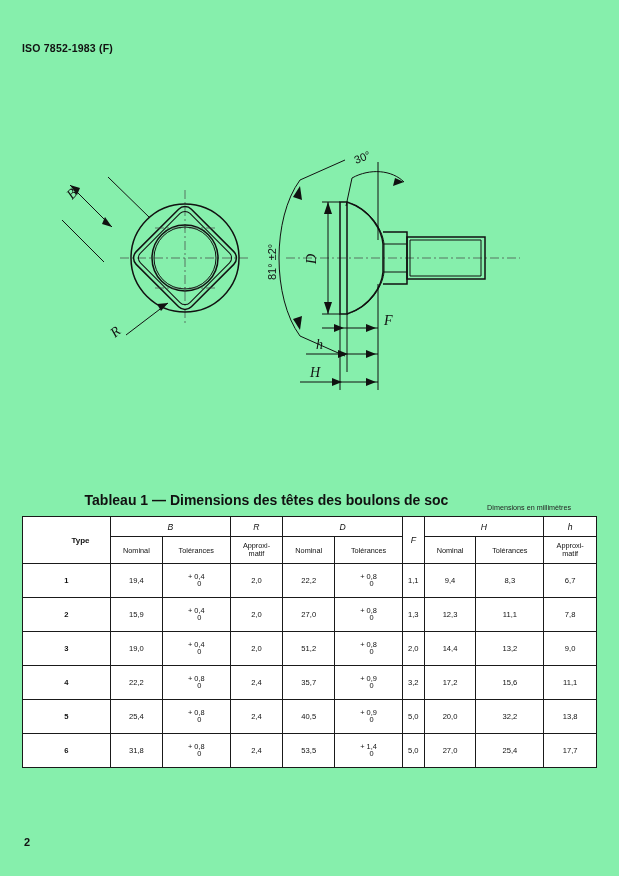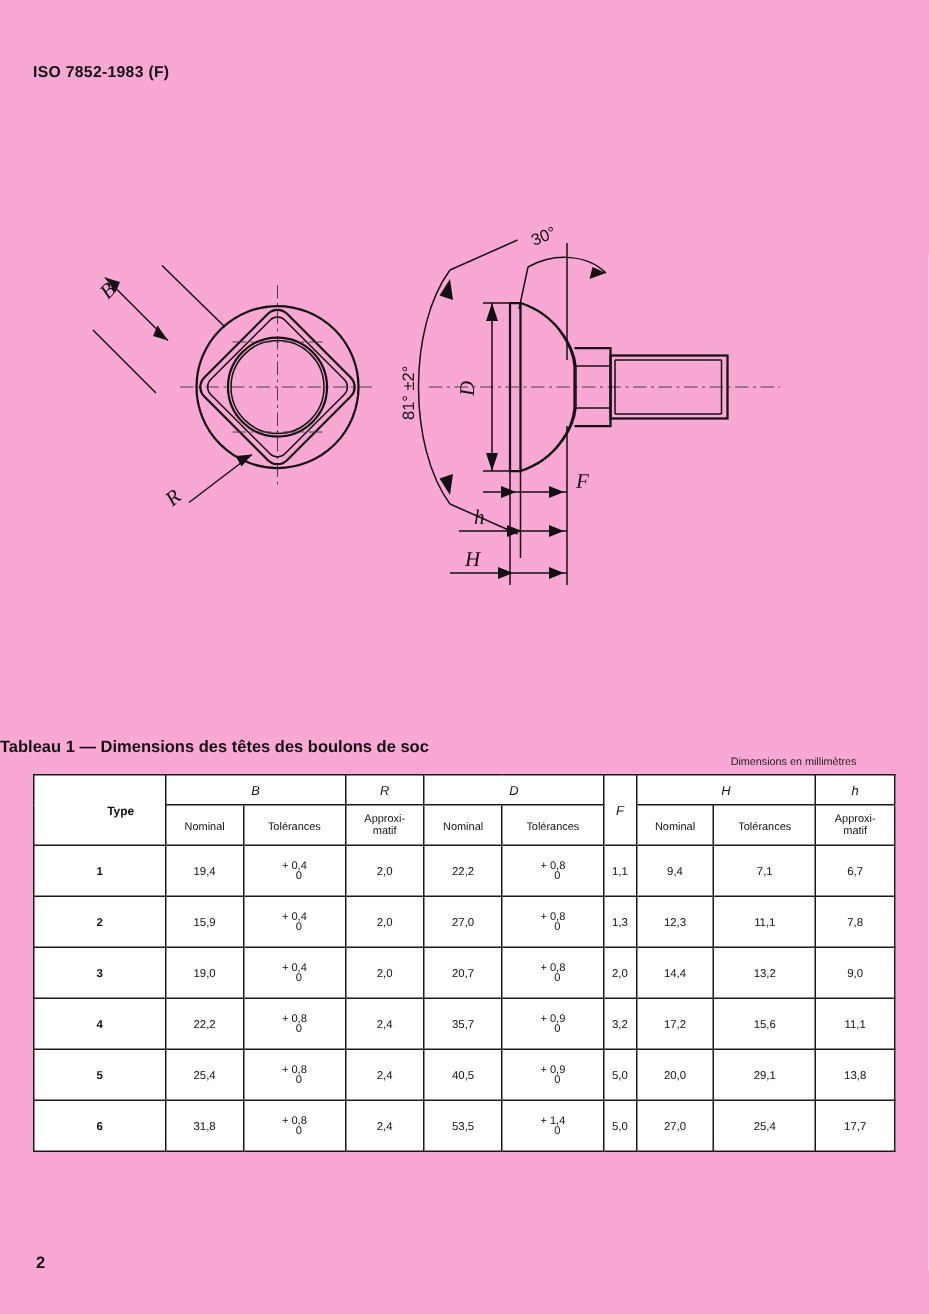--- a/index.html
+++ b/index.html
@@ -11,21 +11,21 @@
     width: 619px;
     height: 876px;
     position: relative;
     font-family: "Liberation Sans", sans-serif;
     color: #000000;
     overflow: hidden;
   }
   .page {
     position: absolute;
     inset: 0;
-    background: #f9a8d4;
+    background: #86efac;
   }
 
   
   .doc-header {
     position: absolute;
     top: 42px;
     left: 22px;
     font-size: 10.5px;
     font-weight: bold;
     letter-spacing: 0.2px;
@@ -54,22 +54,22 @@
     letter-spacing: 0.1px;
   }
   .fig-caption .capnum { margin-right: 12px; }
 
   
   .table-title {
     position: absolute;
     top: 492px;
     left: 0;
     width: 533px;
-    text-align: left;
-    font-size: 11px;
+    text-align: center;
+    font-size: 14px;
     font-weight: bold;
     color: #111;
   }
   .units-note {
     position: absolute;
     top: 503px;
     right: 48px;
     font-size: 7.2px;
     color: #222;
     margin-left: 28px;
@@ -291,41 +291,41 @@
     <tbody id="table-body">
         <tr>
           <td class="typecol">1</td>
           <td>19,4</td>
           <td><span class="tol"><span class="up">+ 0,4</span><br><span class="lo">0</span></span></td>
           <td>2,0</td>
           <td>22,2</td>
           <td><span class="tol"><span class="up">+ 0,8</span><br><span class="lo">0</span></span></td>
           <td>1,1</td>
           <td>9,4</td>
-          <td>7,1</td>
+          <td>8,3</td>
           <td>6,7</td>
         </tr>
         <tr>
           <td class="typecol">2</td>
           <td>15,9</td>
           <td><span class="tol"><span class="up">+ 0,4</span><br><span class="lo">0</span></span></td>
           <td>2,0</td>
           <td>27,0</td>
           <td><span class="tol"><span class="up">+ 0,8</span><br><span class="lo">0</span></span></td>
           <td>1,3</td>
           <td>12,3</td>
           <td>11,1</td>
           <td>7,8</td>
         </tr>
         <tr>
           <td class="typecol">3</td>
           <td>19,0</td>
           <td><span class="tol"><span class="up">+ 0,4</span><br><span class="lo">0</span></span></td>
           <td>2,0</td>
-          <td>20,7</td>
+          <td>51,2</td>
           <td><span class="tol"><span class="up">+ 0,8</span><br><span class="lo">0</span></span></td>
           <td>2,0</td>
           <td>14,4</td>
           <td>13,2</td>
           <td>9,0</td>
         </tr>
         <tr>
           <td class="typecol">4</td>
           <td>22,2</td>
           <td><span class="tol"><span class="up">+ 0,8</span><br><span class="lo">0</span></span></td>
@@ -339,21 +339,21 @@
         </tr>
         <tr>
           <td class="typecol">5</td>
           <td>25,4</td>
           <td><span class="tol"><span class="up">+ 0,8</span><br><span class="lo">0</span></span></td>
           <td>2,4</td>
           <td>40,5</td>
           <td><span class="tol"><span class="up">+ 0,9</span><br><span class="lo">0</span></span></td>
           <td>5,0</td>
           <td>20,0</td>
-          <td>29,1</td>
+          <td>32,2</td>
           <td>13,8</td>
         </tr>
         <tr>
           <td class="typecol">6</td>
           <td>31,8</td>
           <td><span class="tol"><span class="up">+ 0,8</span><br><span class="lo">0</span></span></td>
           <td>2,4</td>
           <td>53,5</td>
           <td><span class="tol"><span class="up">+ 1,4</span><br><span class="lo">0</span></span></td>
           <td>5,0</td>

